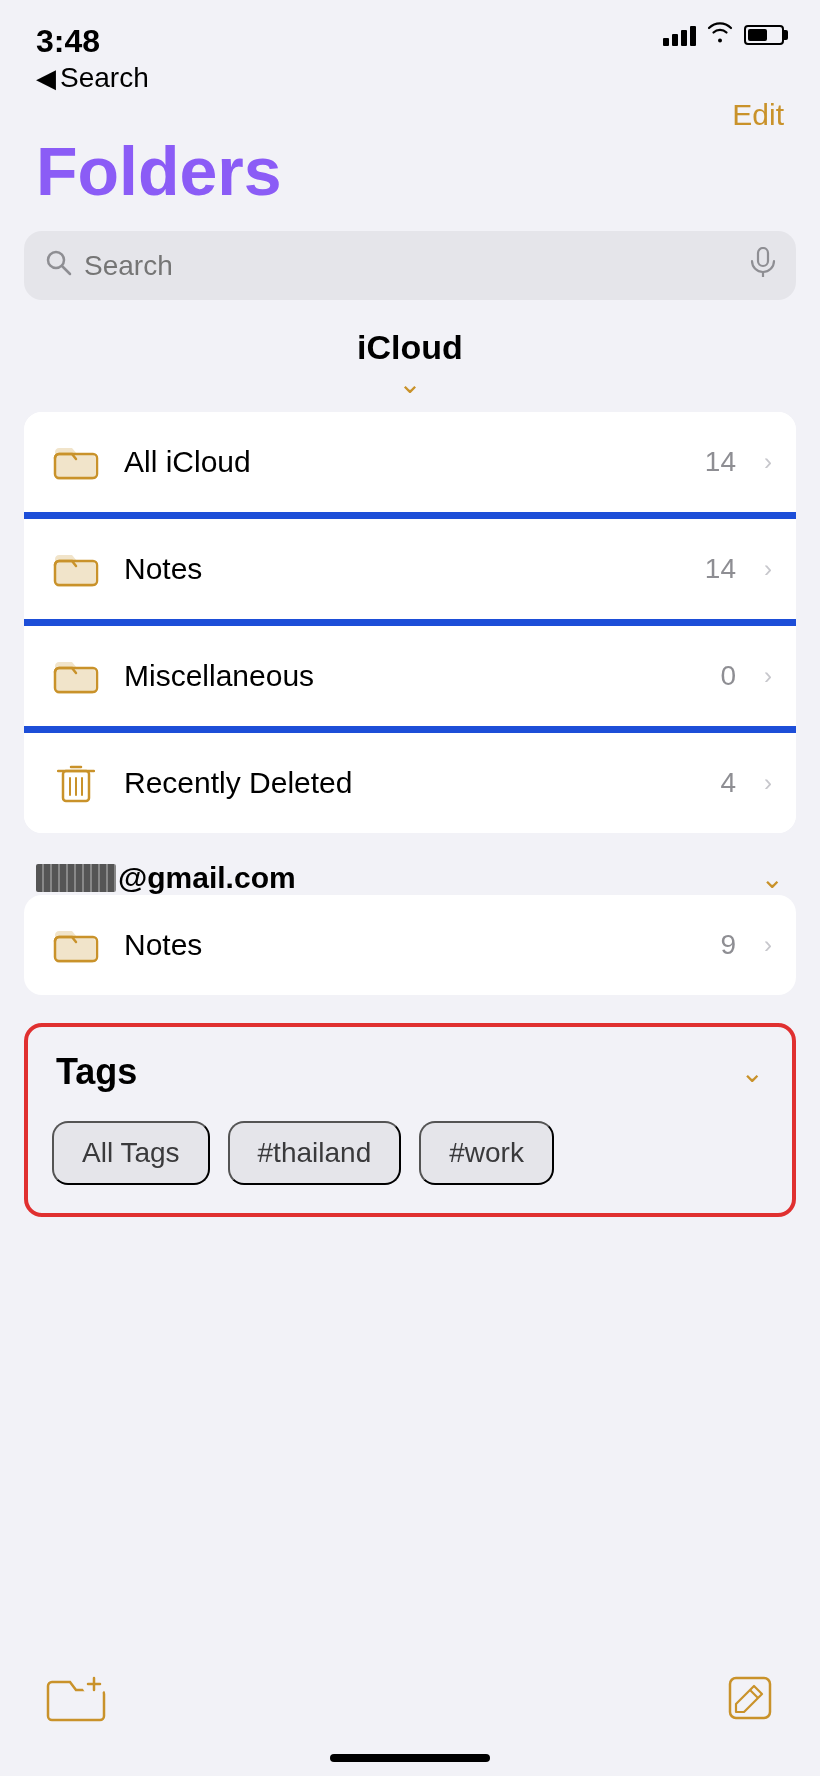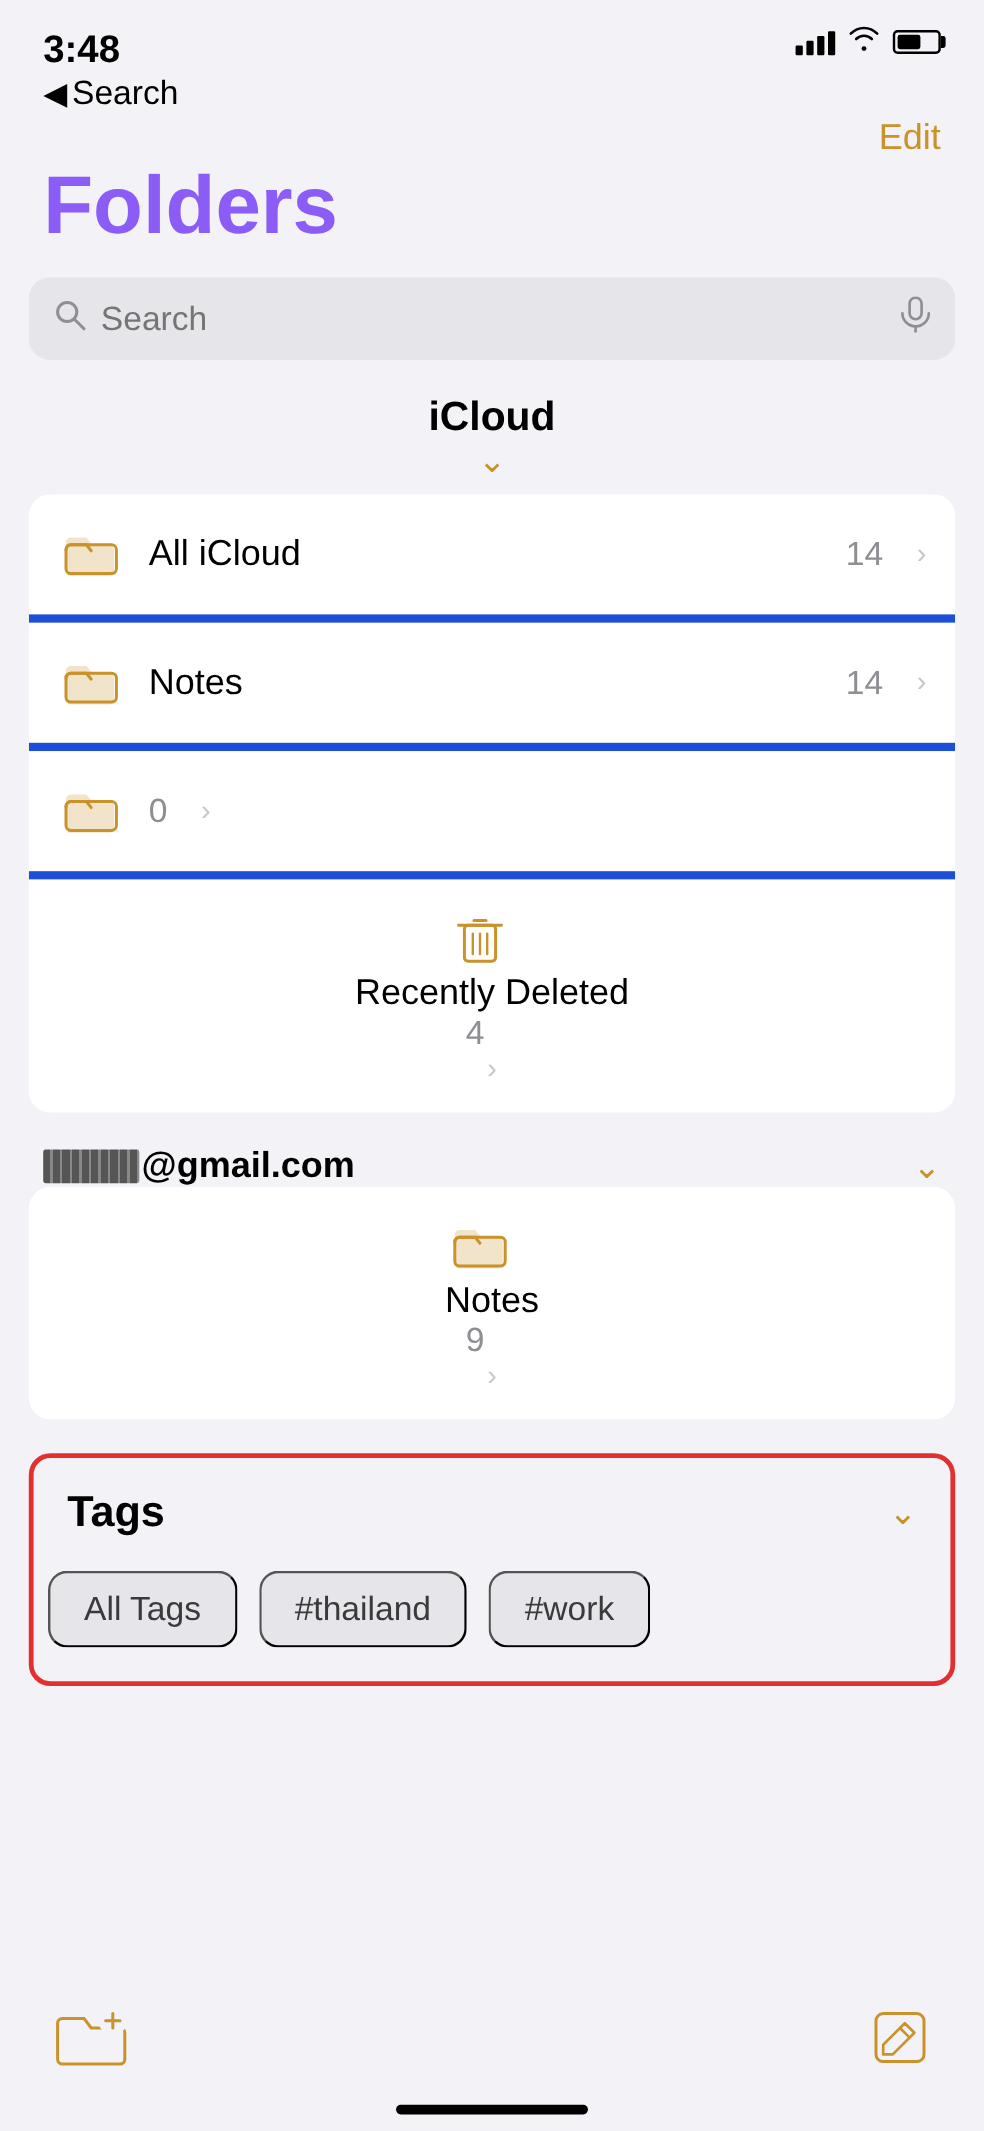--- a/index.html
+++ b/index.html
@@ -178,21 +178,20 @@
     .folder-item {
       display: flex;
       align-items: center;
       padding: 22px 24px;
       border-bottom: 7px solid #1d4ed8;
       cursor: pointer;
       background: #fff;
     }
     .folder-item:last-child {
       border-bottom: none;
-      flex-direction: column;
     }
     .folder-icon-wrap {
       width: 56px;
       height: 56px;
       display: flex;
       align-items: center;
       justify-content: center;
       margin-right: 20px;
       flex-shrink: 0;
     }
@@ -269,21 +268,21 @@
       font-weight: 700;
       color: #000;
     }
     .tags-chevron {
       font-size: 28px;
       color: #c9922a;
     }
     .tags-pills {
       display: flex;
       gap: 18px;
-      padding: 12px 24px 4px 12px;
+      padding: 12px 24px 4px 24px;
       flex-wrap: wrap;
     }
     .tag-pill {
       background: #e5e5ea;
       border-radius: 16px;
       padding: 14px 28px;
       font-size: 28px;
       color: #3a3a3c;
       font-weight: 400;
       cursor: pointer;
@@ -414,20 +413,21 @@
   </div>
 
   <div class="folder-item">
     <div class="folder-icon-wrap">
       <svg class="folder-svg" viewBox="0 0 46 40" fill="none">
         <path d="M2 10C2 7.8 3.8 6 6 6h13l5 6h14c2.2 0 4 1.8 4 4v18c0 2.2-1.8 4-4 4H6c-2.2 0-4-1.8-4-4V10z" fill="#c9922a" opacity="0.25"></path>
         <path d="M2 16C2 13.8 3.8 12 6 12h34c2.2 0 4 1.8 4 4v16c0 2.2-1.8 4-4 4H6c-2.2 0-4-1.8-4-4V16z" fill="none" stroke="#c9922a" stroke-width="2.5"></path>
         <path d="M2 16C2 13.8 3.8 12 6 12h13l4 5" stroke="#c9922a" stroke-width="2.5" stroke-linecap="round" fill="none"></path>
       </svg>
     </div>
+    <span class="folder-name">Miscellaneous</span>
     <span class="folder-count">0</span>
     <span class="folder-chevron">›</span>
   </div>
 
   <div class="folder-item">
     <div class="folder-icon-wrap">
       <svg class="trash-svg" viewBox="0 0 38 44" fill="none">
         <rect x="6" y="10" width="26" height="30" rx="3" stroke="#c9922a" stroke-width="2.5" fill="none"></rect>
         <line x1="1" y1="10" x2="37" y2="10" stroke="#c9922a" stroke-width="2.5" stroke-linecap="round"></line>
         <path d="M14 6h10" stroke="#c9922a" stroke-width="2.5" stroke-linecap="round"></path>

